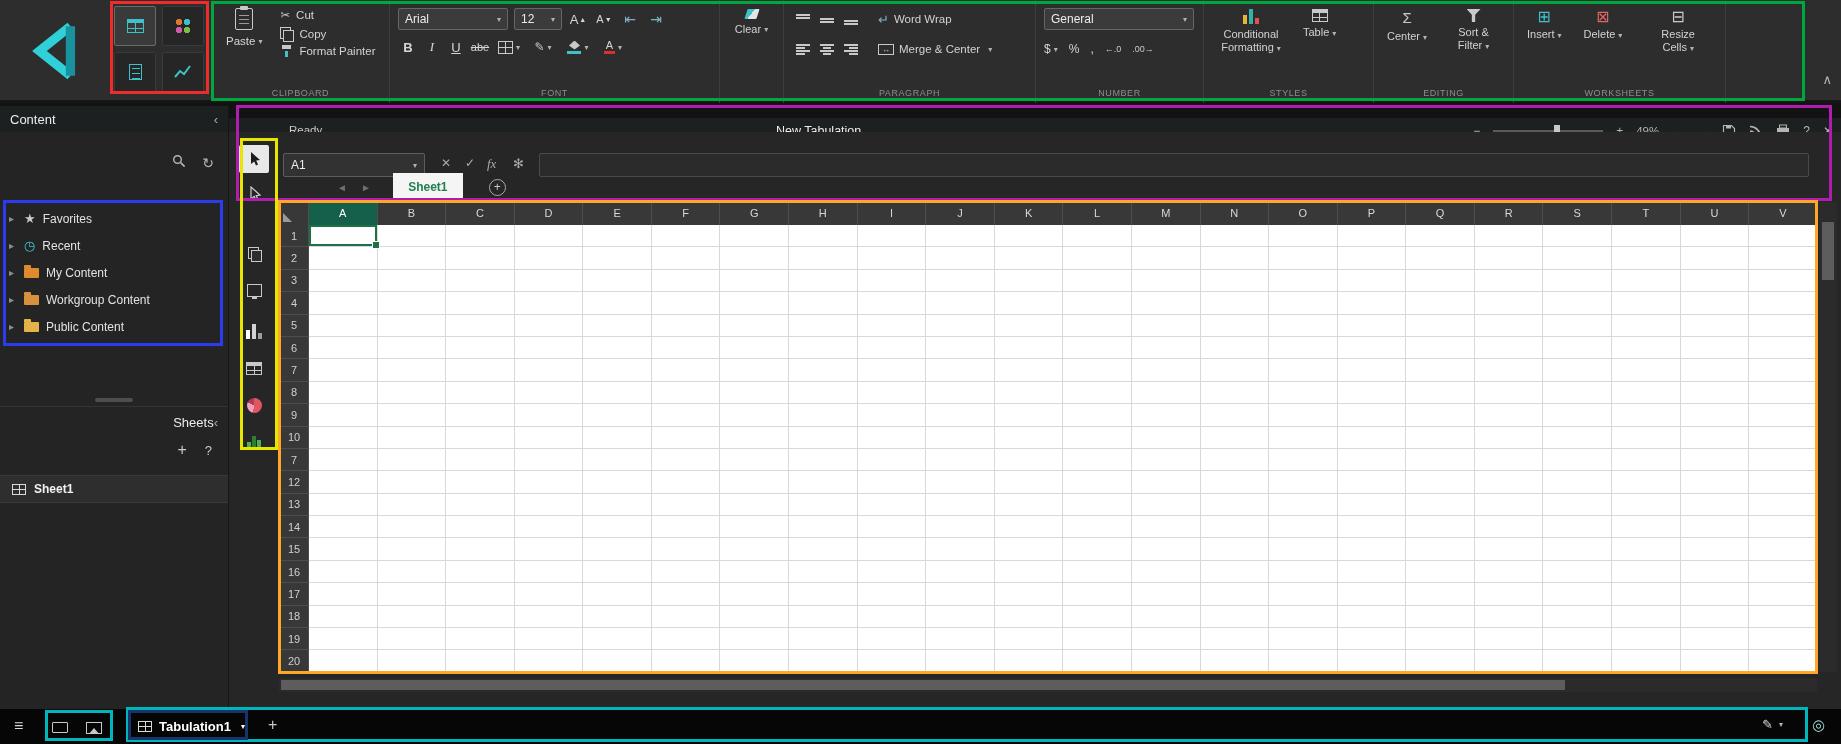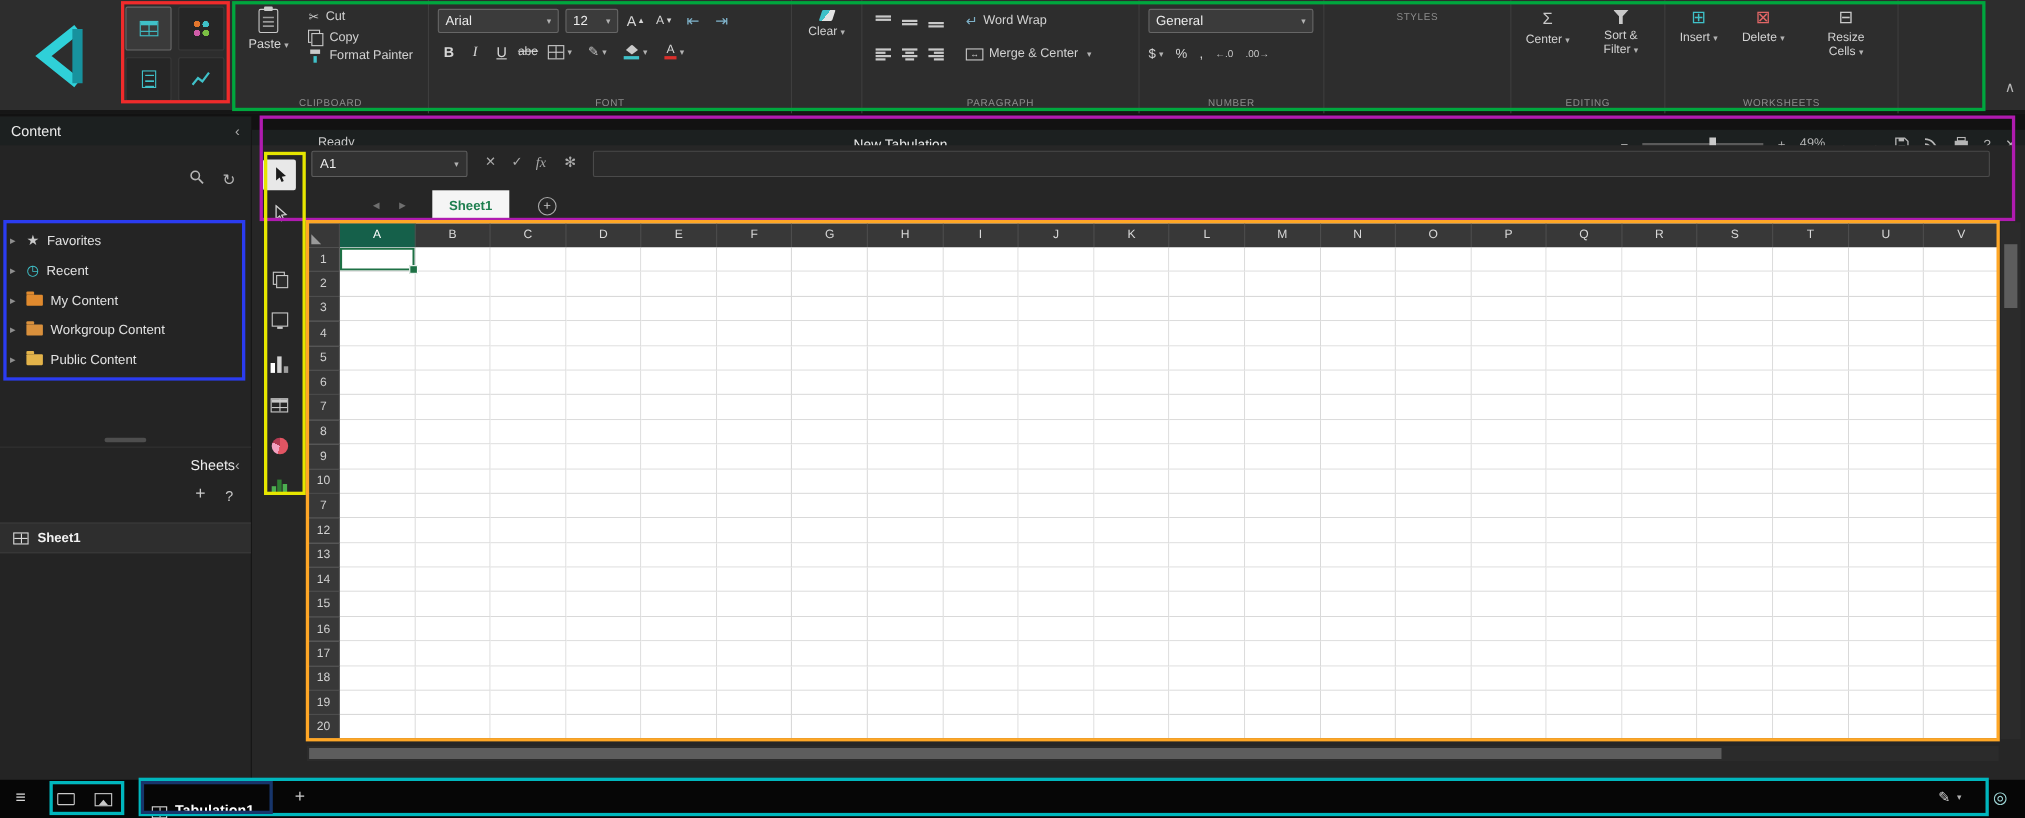--- a/index.html
+++ b/index.html
@@ -139,21 +139,21 @@
   #sheets-split{position:absolute;left:50%;top:292px;transform:translateX(-50%);width:38px;height:4px;border-radius:2px;background:#4e4e4e;}
   #sheets-section{position:absolute;left:0;top:300px;width:100%;border-top:1px solid #333;}
   #sheets-header{height:30px;display:flex;align-items:center;justify-content:flex-end;padding:0 10px;font-size:13px;color:#ececec;}
   #sheets-actions{height:26px;display:flex;align-items:center;justify-content:flex-end;gap:18px;padding-right:16px;color:#c9c9c9;}
   #sheet-list-item{margin-top:12px;height:28px;background:#2e2e2e;border-top:1px solid #3a3a3a;border-bottom:1px solid #3a3a3a;display:flex;align-items:center;gap:8px;padding-left:12px;font-size:12px;font-weight:bold;color:#f2f2f2;}
 
   
   #workspace{position:absolute;left:229px;top:132px;width:1612px;height:577px;background:#262626;}
   .tool-btn{position:absolute;left:10px;width:30px;height:28px;display:flex;align-items:center;justify-content:center;}
   .tool-btn.active{background:#e8e8e8;border-radius:2px;}
-  #formula-row{position:absolute;left:0;top:4px;width:100%;height:26px;}
+  #formula-row{position:absolute;left:0;top:20px;width:100%;height:26px;}
   #name-box{position:absolute;left:54px;top:1px;width:142px;height:24px;background:#323232;border:1px solid #5d5d5d;border-radius:2px;display:flex;align-items:center;justify-content:space-between;padding:0 7px;font-size:12px;color:#ececec;}
   .fb-ic{position:absolute;top:4px;font-size:12px;color:#aaa;}
   #fx-label{font-style:italic;font-family:"Liberation Serif",serif;font-size:13px;}
   #formula-input{position:absolute;left:310px;top:1px;width:1270px;height:24px;background:#2b2b2b;border:1px solid #4a4a4a;border-radius:2px;font-size:12px;color:#ececec;padding:0 6px;line-height:22px;}
   #tabs-row{position:absolute;left:0;top:41px;width:100%;height:28px;display:flex;align-items:center;}
   .tab-nav{color:#6f6f6f;font-size:10px;}
   #sheet-tab{width:70px;height:28px;background:#f5f5f5;color:#1e7f4f;font-weight:bold;font-size:12px;display:flex;align-items:center;justify-content:center;}
   #add-sheet{width:17px;height:17px;border:1.5px solid #a9a9a9;border-radius:50%;color:#c9c9c9;font-size:12px;display:flex;align-items:center;justify-content:center;line-height:1;}
   #grid{position:absolute;left:50px;top:70px;width:1538px;height:470px;background:#fff;overflow:hidden;border:1px solid #4a4a4a;}
   #col-headers{display:flex;height:22px;background:#383838;}
@@ -169,21 +169,21 @@
   #hscroll{position:absolute;left:50px;top:546px;width:1538px;height:14px;background:#2b2b2b;}
   #hscroll-thumb{position:absolute;left:2px;top:2px;width:1284px;height:10px;background:#5d5d5d;}
   #vscroll{position:absolute;left:1590px;top:70px;width:18px;height:470px;background:#2b2b2b;}
   #vscroll-thumb{position:absolute;left:3px;top:20px;width:12px;height:58px;background:#5d5d5d;}
 
   
   #bottombar{position:absolute;left:0;top:709px;width:1841px;height:35px;background:#060606;}
   #bb-menu{position:absolute;left:14px;top:8px;font-size:16px;color:#d8d8d8;}
   #bb-ic1{position:absolute;left:52px;top:10px;}
   #bb-ic2{position:absolute;left:86px;top:11px;}
-  #bb-tab{position:absolute;left:138px;top:0;height:35px;display:flex;align-items:flex-end;gap:7px;}
+  #bb-tab{position:absolute;left:138px;top:0;height:35px;display:flex;align-items:center;gap:7px;}
   #bb-tab .lbl{font-size:13px;font-weight:bold;color:#fff;}
   #bb-add{position:absolute;left:268px;top:7px;font-size:16px;color:#c9c9c9;}
   #bb-pen{position:absolute;right:58px;top:8px;color:#d8d8d8;font-size:13px;display:flex;align-items:center;gap:3px;}
   #bb-target{position:absolute;right:16px;top:7px;color:#9fd8d8;font-size:15px;}
 
   
   .ann{position:absolute;border:3px solid;pointer-events:none;z-index:99;}
 </style>
 </head>
 <body>
@@ -374,20 +374,30 @@
           <div><span>%</span></div>
           <div><span>,</span></div>
           <div style="font-size:9px;color:#c9c9c9"><span>←.0</span></div>
           <div style="font-size:9px;color:#c9c9c9"><span>.00→</span></div>
         </div>
       </div>
       <div class="glabel">NUMBER</div>
     </div>
 
     <div class="rgroup" style="width:170px">
+      <div class="gcontent row" style="gap:8px;align-items:flex-start">
+        <div class="stack">
+          <span class="i-cf"></span>
+          <span class="slabel"><span>Conditional Formatting</span><span class="dd">▾</span></span>
+        </div>
+        <div class="stack">
+          <span class="i-table"></span>
+          <span class="slabel"><span>Table</span><span class="dd">▾</span></span>
+        </div>
+      </div>
       <div class="glabel">STYLES</div>
     </div>
 
     <div class="rgroup" style="width:140px">
       <div class="gcontent row" style="gap:10px;align-items:flex-start">
         <div class="stack">
           <span style="font-size:15px;color:#c9c9c9">Σ</span>
           <span class="slabel"><span>Center</span><span class="dd">▾</span></span>
         </div>
         <div class="stack">

